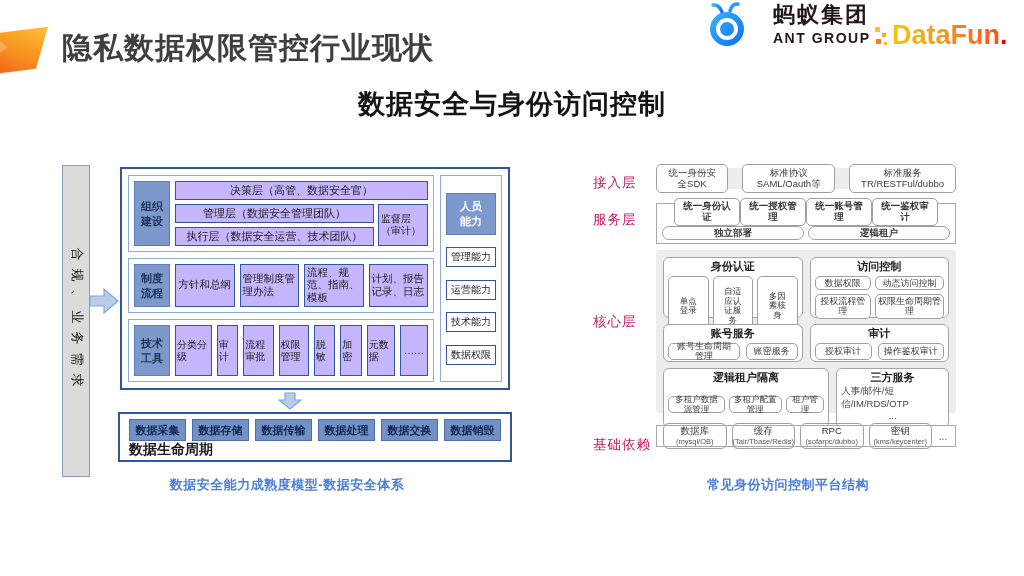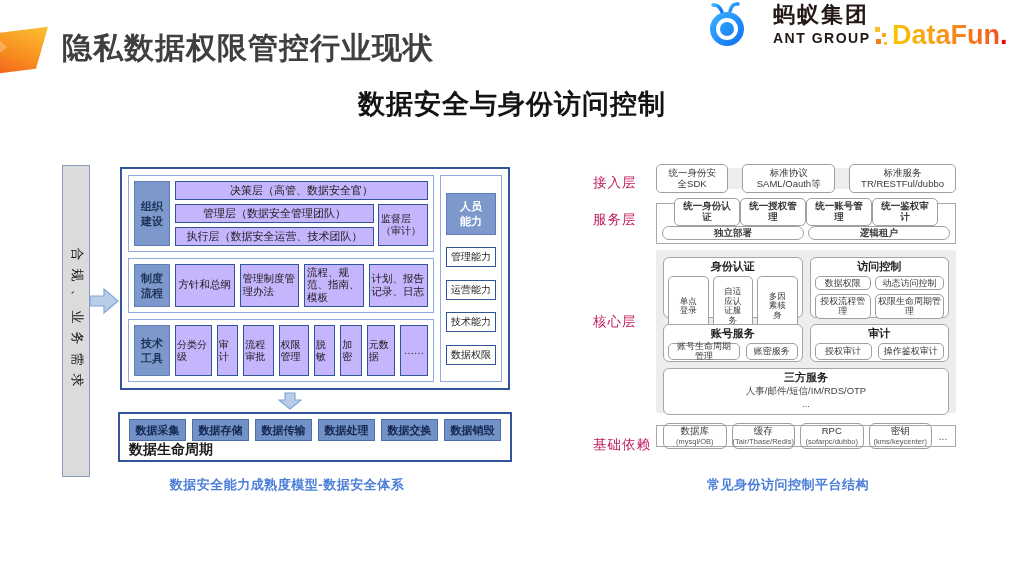--- a/index.html
+++ b/index.html
@@ -333,20 +333,28 @@
       <div class="group">
         <div class="group-title">审计</div>
         <div class="pair-row">
           <div class="rbox" style="flex:1">授权审计</div>
           <div class="rbox" style="flex:1.2">操作鉴权审计</div>
         </div>
       </div>
     </div>
 
     <div class="core-row cr-c">
+      <div class="group" style="flex:1.52">
+        <div class="group-title">逻辑租户隔离</div>
+        <div class="tenant-row">
+          <div class="rbox" style="flex:1.25">多租户数据源管理</div>
+          <div class="rbox" style="flex:1.15">多租户配置管理</div>
+          <div class="rbox" style="flex:.8">租户管理</div>
+        </div>
+      </div>
       <div class="group" style="flex:1">
         <div class="group-title">三方服务</div>
         <div class="third-body">
           <div>人事/邮件/短信/IM/RDS/OTP</div>
           <div>...</div>
         </div>
       </div>
     </div>
   </div>
 

